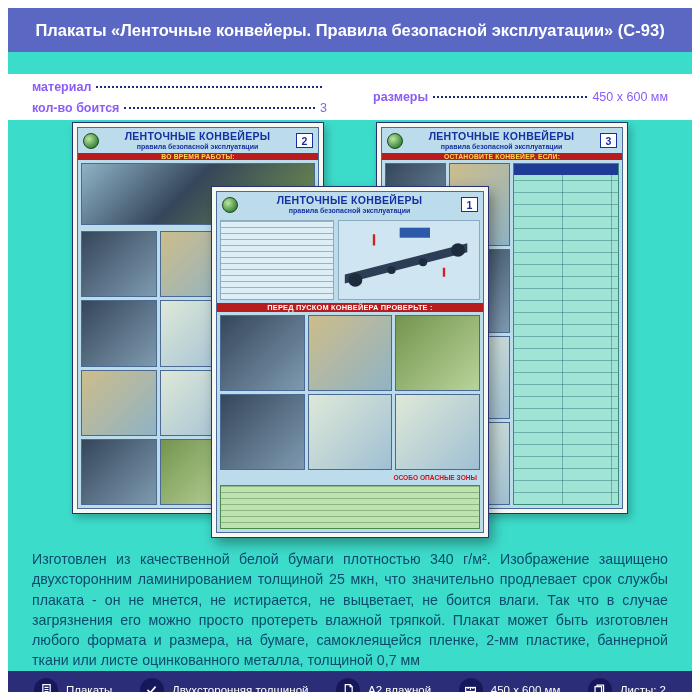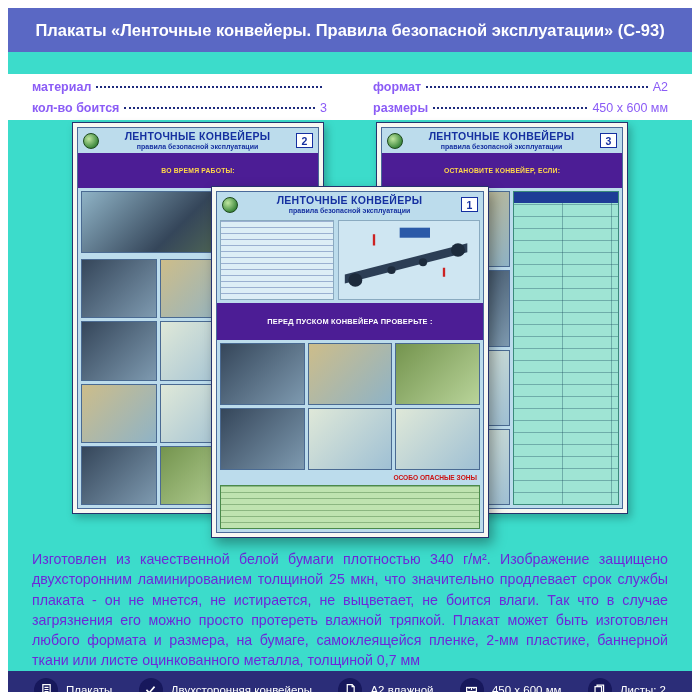--- a/index.html
+++ b/index.html
@@ -37,22 +37,22 @@
   .poster-header { display: flex; align-items: center; gap: 10px; padding: 3px 5px; flex: none; }
   .logo-circle { width: 16px; height: 16px; border-radius: 50%; flex: none;
                  background: radial-gradient(circle at 35% 35%, #bfe6a0, #3f8a3f 70%, #1e5a1e);
                  border: 1px solid #1e4a1e; }
   .poster-titles { flex: 1; text-align: center; line-height: 1.1; }
   .poster-title { color: #1530a0; font-weight: bold; font-size: 10.5px; letter-spacing: 0.3px; }
   .poster-subtitle { color: #1530a0; font-weight: bold; font-size: 7px; }
   .poster-number { width: 17px; height: 15px; background: #fff; border: 1px solid #1530a0;
                    color: #1530a0; font-weight: bold; font-size: 10.5px; display: flex;
                    align-items: center; justify-content: center; flex: none; }
-  .section-bar { background: #4c1d95; color: #ffd84a; font-size: 6.8px; font-weight: bold;
-                 text-align: center; padding: 14px 3px; letter-spacing: 0.2px; flex: none; }
+  .section-bar { background: #b91c1c; color: #ffd84a; font-size: 6.8px; font-weight: bold;
+                 text-align: center; padding: 0 3px; letter-spacing: 0.2px; flex: none; }
   .section-bar.white { color: #ffffff; font-size: 7.4px; }
 
   .scene { height: 62px; margin: 3px; flex: none; border: 1px solid #4a6a92;
            background: linear-gradient(135deg, #8fb3c6 0%, #35465a 45%, #74944e 100%); }
 
   .tiles { display: grid; gap: 3px; padding: 3px; flex: 1; min-height: 0; }
   .tiles.cols3 { grid-template-columns: repeat(3, 1fr); }
   .tiles.cols2 { grid-template-columns: repeat(2, 1fr); }
   .tile { border: 1px solid #4a6a92; min-height: 0;
           background: linear-gradient(135deg, #dfe8d8, #9fc0d4); }
@@ -74,21 +74,21 @@
   .diagram { flex: 1.25; background: #cfe6f2; border: 1px solid #8aaac0; }
   .diagram svg { width: 100%; height: 100%; display: block; }
 
   .danger-note { color: #cc1111; font-weight: bold; font-size: 6.6px; text-align: right;
                  padding: 1px 6px; flex: none; }
   .green-panel { height: 44px; margin: 3px; flex: none; border: 1px solid #4a8a4a;
       background-color: #bfe3b0;
       background-image: repeating-linear-gradient(0deg, transparent 0 5px, rgba(20,80,20,0.3) 5px 6px); }
 
   
-  .description { padding: 9px 24px 0; color: #6d28d9; font-size: 14.2px; line-height: 1.43;
+  .description { padding: 9px 24px 0; color: #0c4a6e; font-size: 14.2px; line-height: 1.43;
                  text-align: justify; font-weight: 500; }
 
   
   .footer-bar { margin-top: auto; height: 38px; background: #2b2d78; display: flex;
                 align-items: center; justify-content: space-between; padding: 0 26px; flex: none; }
   .badge { display: flex; align-items: center; gap: 8px; color: #ffffff; font-size: 11.5px; }
   .badge-circle { width: 24px; height: 24px; border-radius: 50%; background: #17185c;
                   display: flex; align-items: center; justify-content: center; flex: none; }
   .badge-circle svg { width: 13px; height: 13px; }
 </style>
@@ -107,25 +107,20 @@
         <span class="spec-label">материал</span>
         <span class="spec-dots"></span>
       </div>
       <div class="spec-row">
         <span class="spec-label">кол-во боится</span>
         <span class="spec-dots"></span>
         <span class="spec-value">3</span>
       </div>
     </div>
     <div class="specs-col">
-      <div class="spec-row">
-        <span class="spec-label">формат</span>
-        <span class="spec-dots"></span>
-        <span class="spec-value">А2</span>
-      </div>
       <div class="spec-row">
         <span class="spec-label">размеры</span>
         <span class="spec-dots"></span>
         <span class="spec-value">450 х 600 мм</span>
       </div>
     </div>
   </div>
 
   <div class="posters">
 
@@ -239,21 +234,21 @@
         </svg>
       </span>
       <span>Плакаты</span>
     </div>
     <div class="badge">
       <span class="badge-circle">
         <svg viewBox="0 0 16 16" fill="none" stroke="#ffffff" stroke-width="2">
           <path d="M3 8.5 l3.5 3.5 L13 4.5"></path>
         </svg>
       </span>
-      <span>Двухсторонняя конвейеры</span>
+      <span>Двухсторонняя толщиной</span>
     </div>
     <div class="badge">
       <span class="badge-circle">
         <svg viewBox="0 0 16 16" fill="none" stroke="#ffffff" stroke-width="1.5">
           <path d="M4 2 h6 l2.5 2.5 V14 H4 Z"></path>
           <path d="M10 2 v2.5 h2.5"></path>
         </svg>
       </span>
       <span>А2 влажной</span>
     </div>

